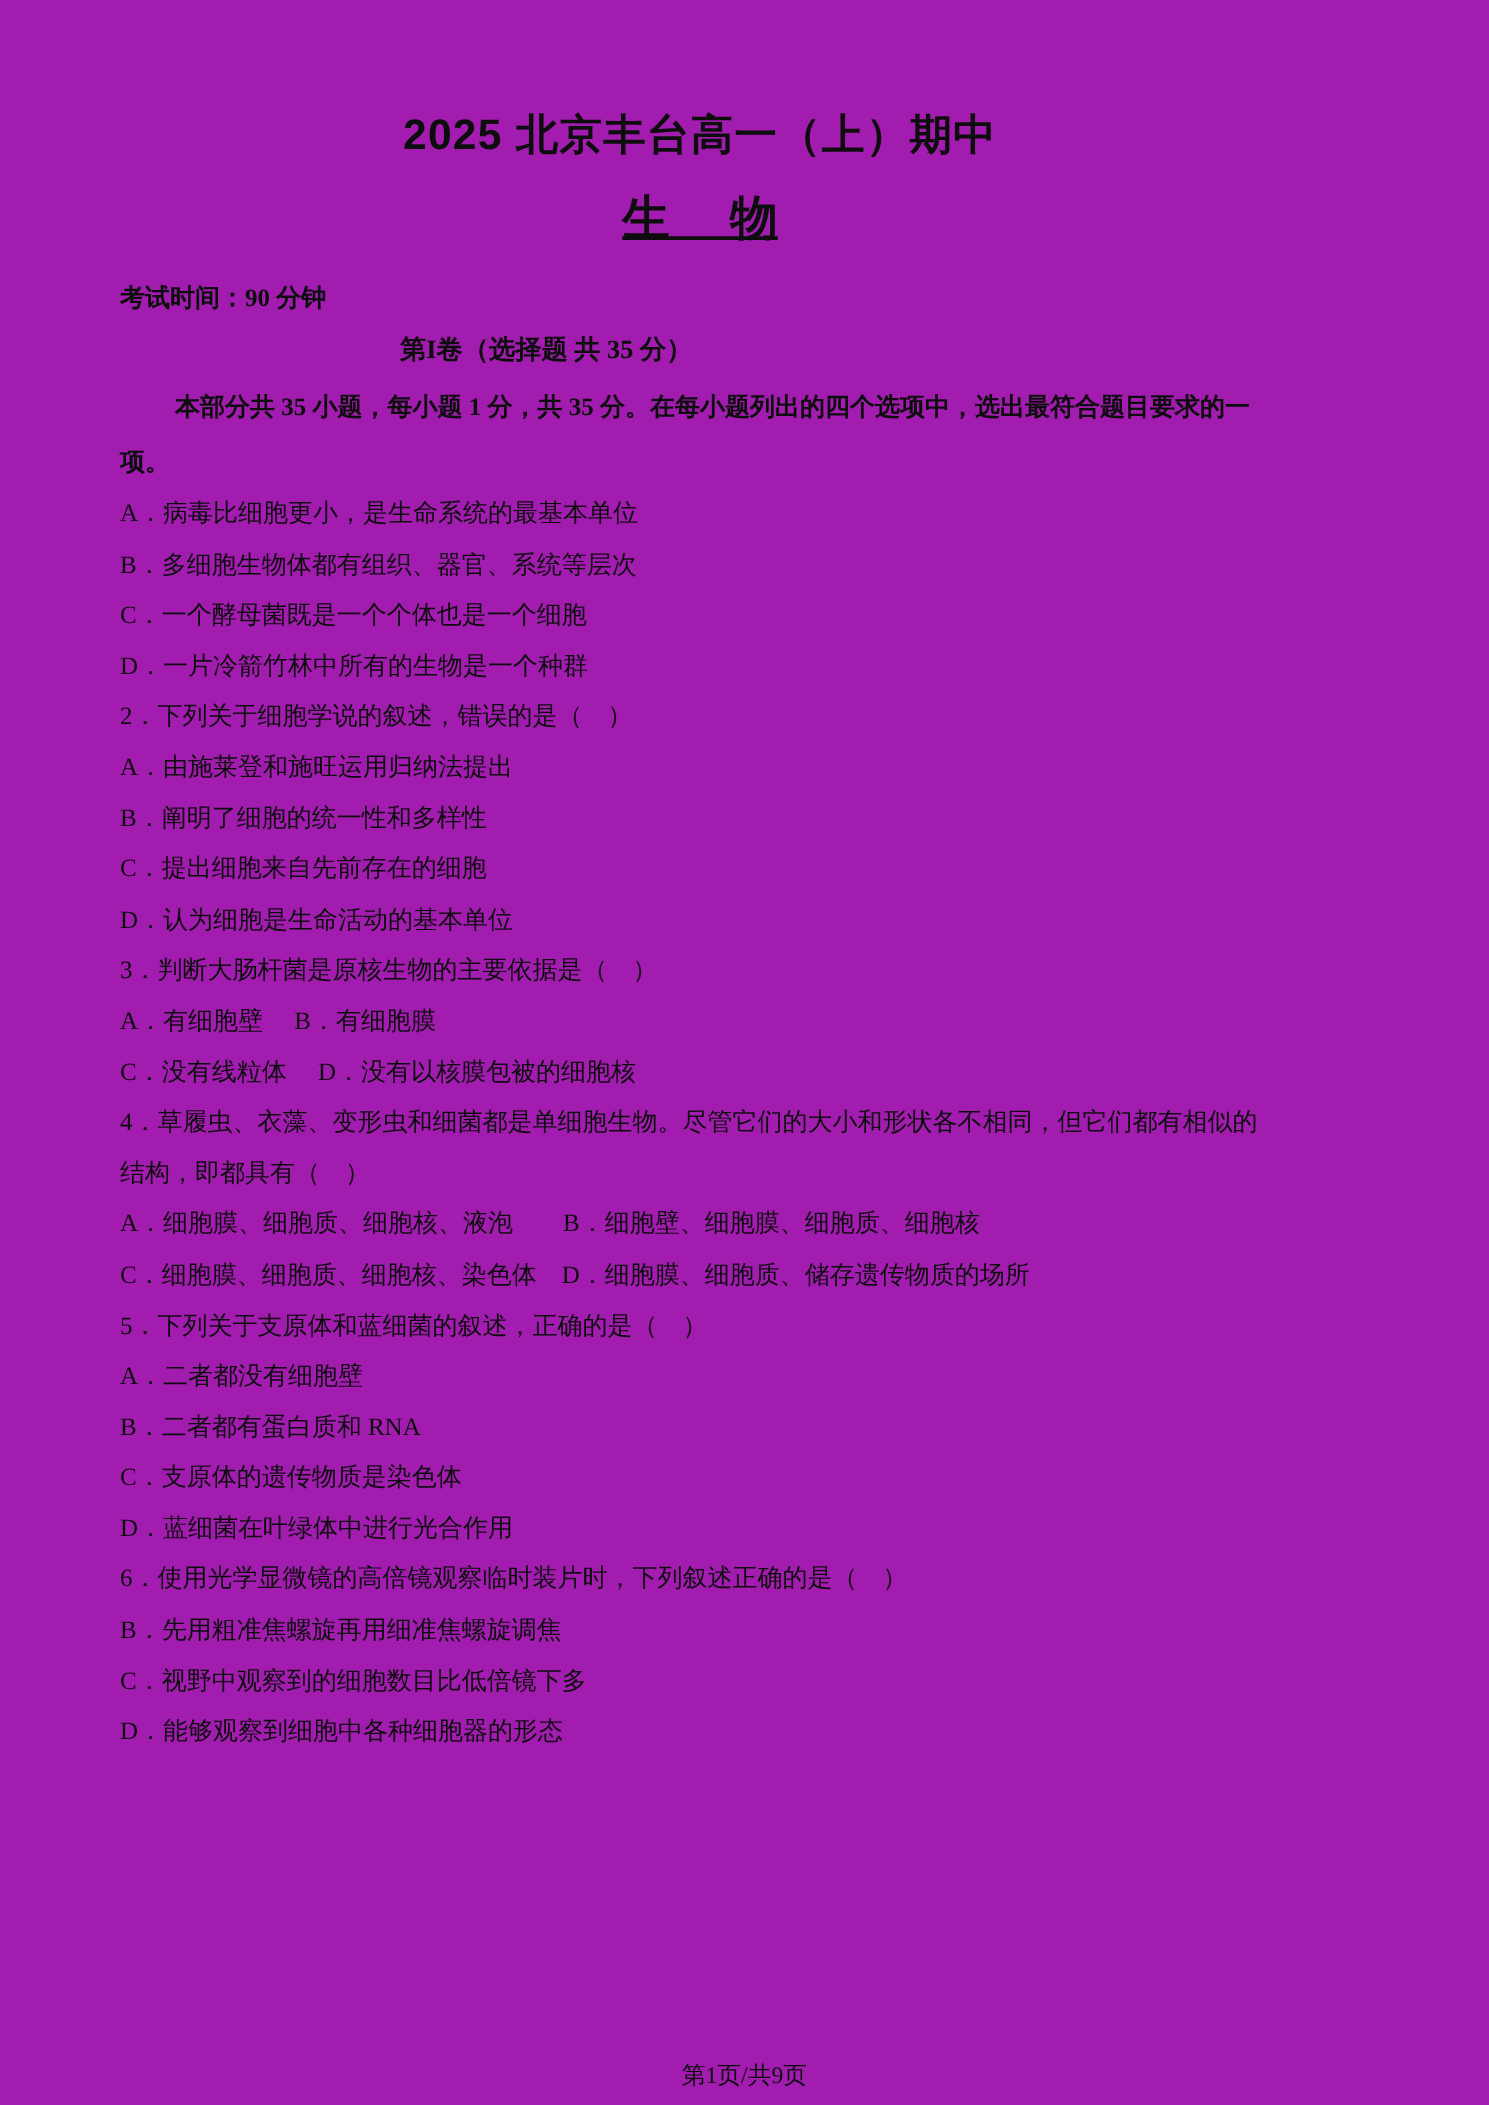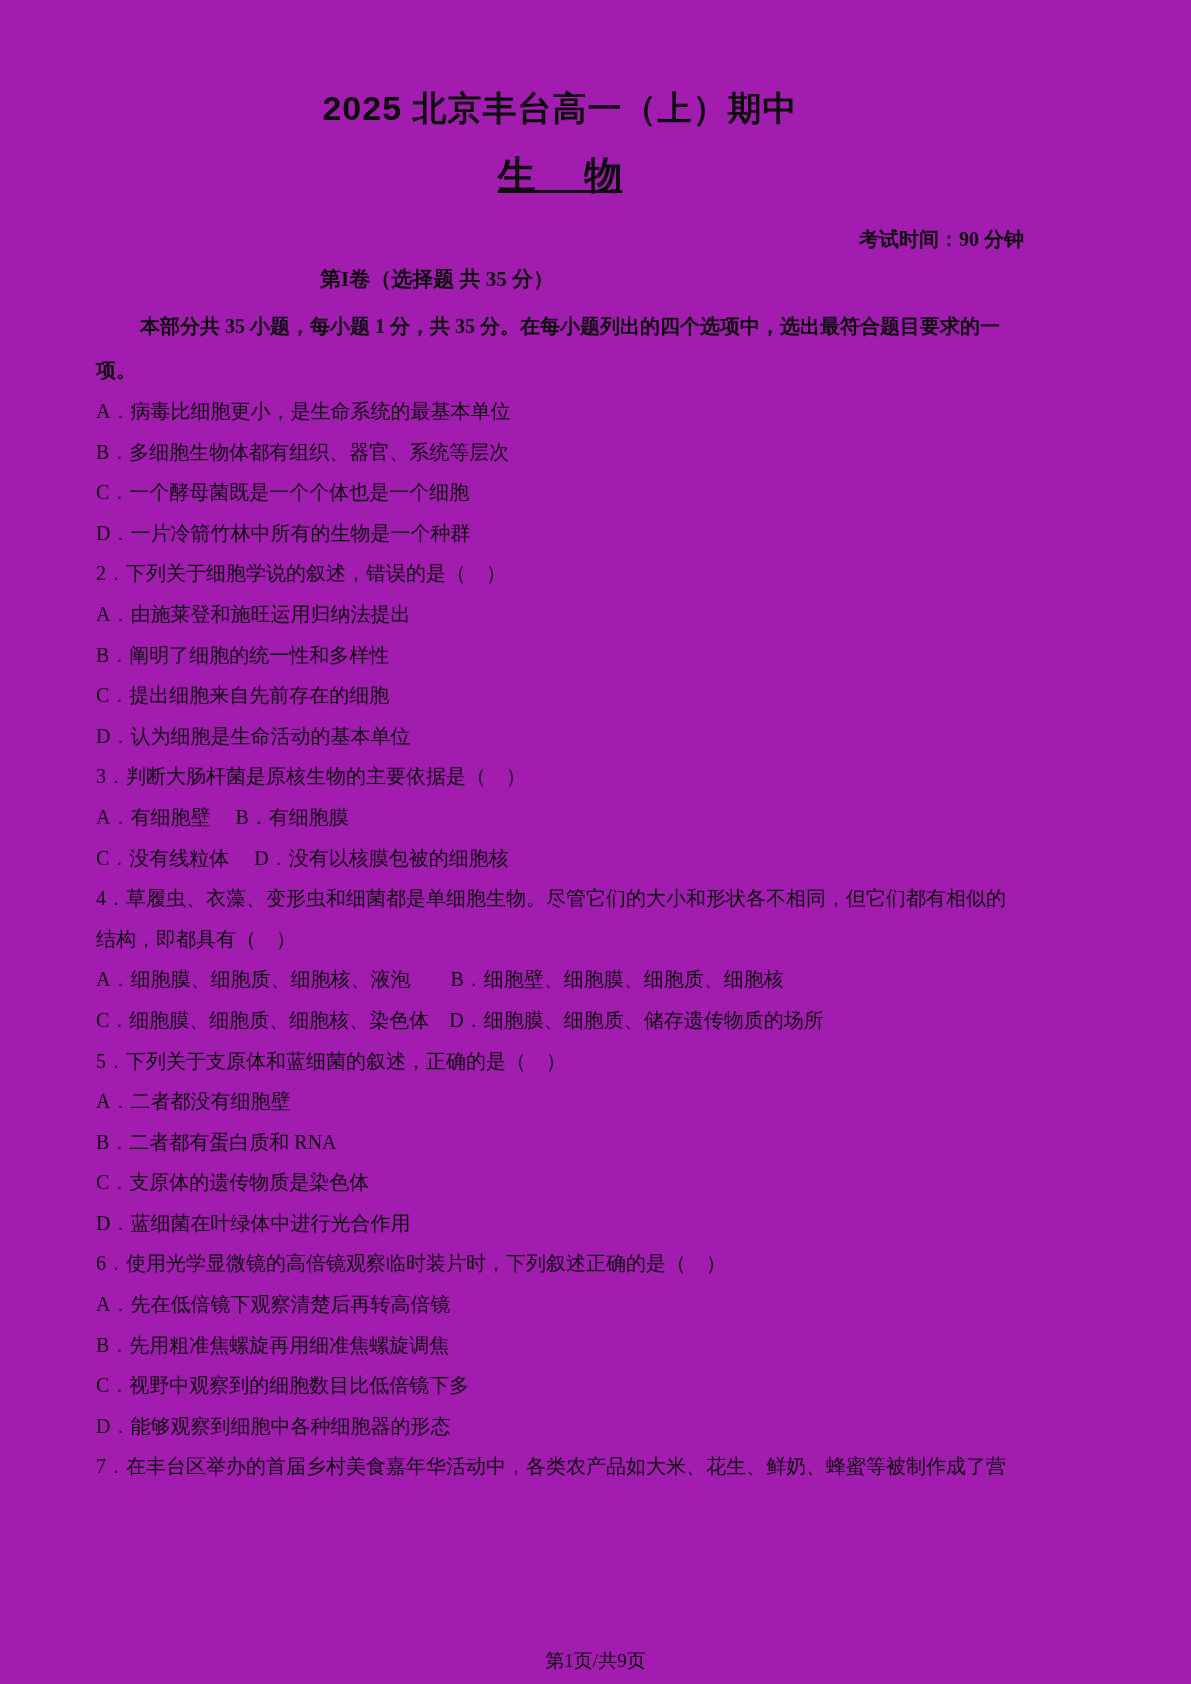--- a/index.html
+++ b/index.html
@@ -41,21 +41,21 @@
     font-weight: bold;
     line-height: 50px;
     white-space: pre;
     text-decoration: underline;
   }
   .exam-time {
     position: absolute;
     top: 224px;
     left: 96px;
     width: 928px;
-    text-align: right;
+    text-align: left;
     font-size: 20px;
     font-weight: bold;
     line-height: 30px;
     white-space: pre;
     font-family: Liberation Serif, serif;
   }
   .section-head {
     position: absolute;
     top: 264px;
     left: 320px;
@@ -137,22 +137,20 @@
     <div class="bline">4．草履虫、衣藻、变形虫和细菌都是单细胞生物。尽管它们的大小和形状各不相同，但它们都有相似的</div>
     <div class="bline">结构，即都具有（　）</div>
     <div class="bline">A．细胞膜、细胞质、细胞核、液泡　　B．细胞壁、细胞膜、细胞质、细胞核</div>
     <div class="bline">C．细胞膜、细胞质、细胞核、染色体　D．细胞膜、细胞质、储存遗传物质的场所</div>
     <div class="bline">5．下列关于支原体和蓝细菌的叙述，正确的是（　）</div>
     <div class="bline">A．二者都没有细胞壁</div>
     <div class="bline">B．二者都有蛋白质和 RNA</div>
     <div class="bline">C．支原体的遗传物质是染色体</div>
     <div class="bline">D．蓝细菌在叶绿体中进行光合作用</div>
     <div class="bline">6．使用光学显微镜的高倍镜观察临时装片时，下列叙述正确的是（　）</div>
-    <div class="bline">A．先在低倍镜下观察清楚后再转高倍镜</div>
     <div class="bline">B．先用粗准焦螺旋再用细准焦螺旋调焦</div>
     <div class="bline">C．视野中观察到的细胞数目比低倍镜下多</div>
     <div class="bline">D．能够观察到细胞中各种细胞器的形态</div>
-    <div class="bline">7．在丰台区举办的首届乡村美食嘉年华活动中，各类农产品如大米、花生、鲜奶、蜂蜜等被制作成了营</div>
   </div>
 
   <div class="footer">第1页/共9页</div>
 
 </div>
 
 </body></html>

